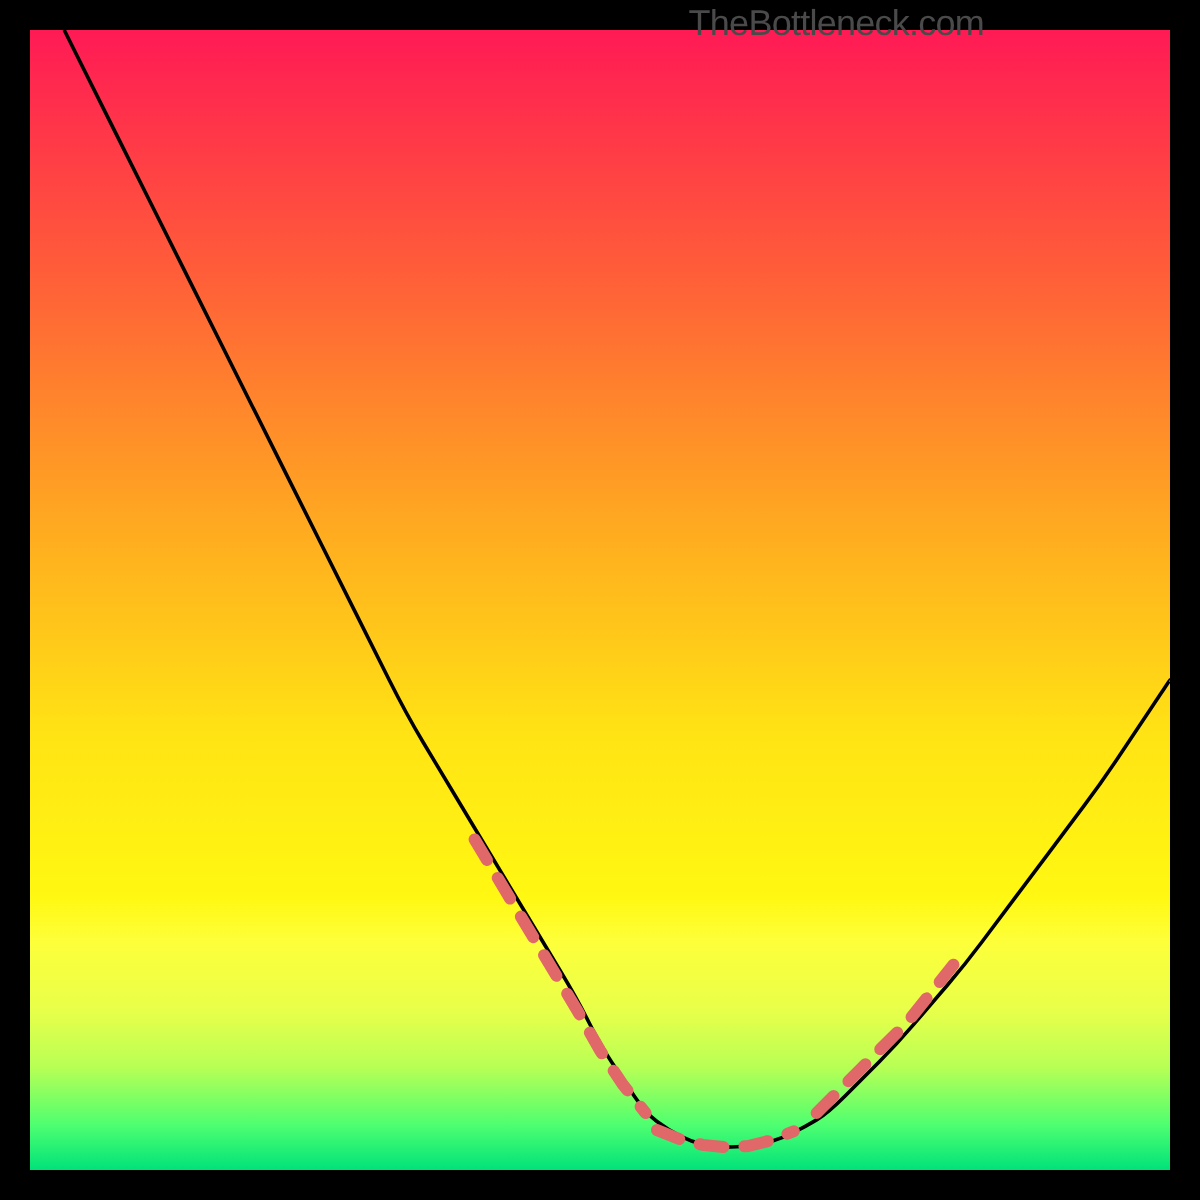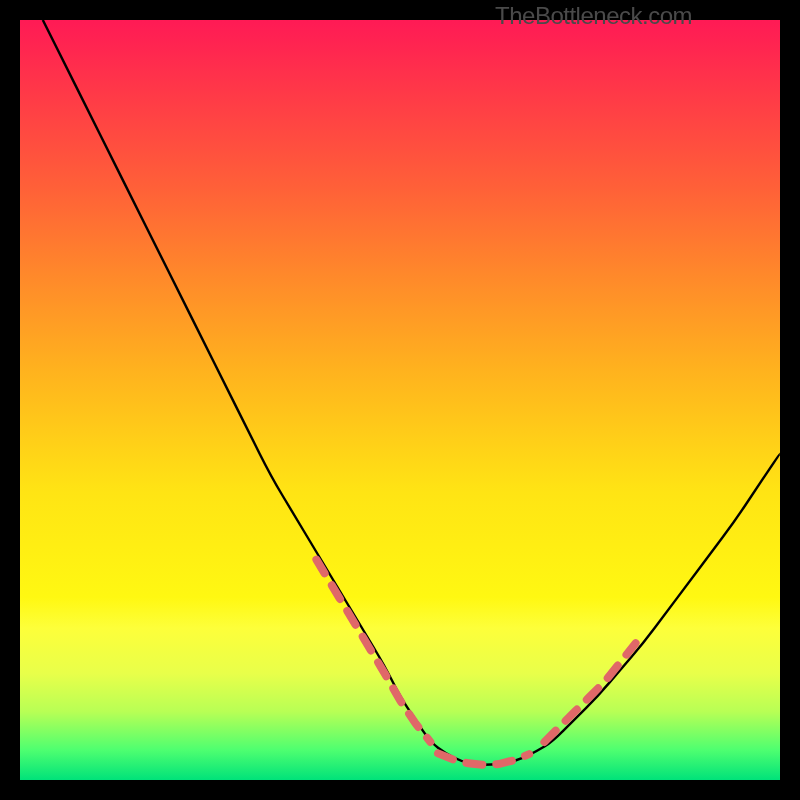--- a/index.html
+++ b/index.html
@@ -11,21 +11,20 @@
     overflow: hidden;
     font-family: Arial, Helvetica, sans-serif;
   }
   .frame {
     position: absolute;
     left: 0;
     top: 0;
     width: 664px;
     height: 800px;
     background: #000;
-    padding-left: 36px;
   }
   .plot-area {
     position: absolute;
     left: 20px;
     top: 20px;
     width: 760px;
     height: 760px;
     background: linear-gradient(to bottom,
       #ff1a55 0%,
       #ff3a47 10%,

